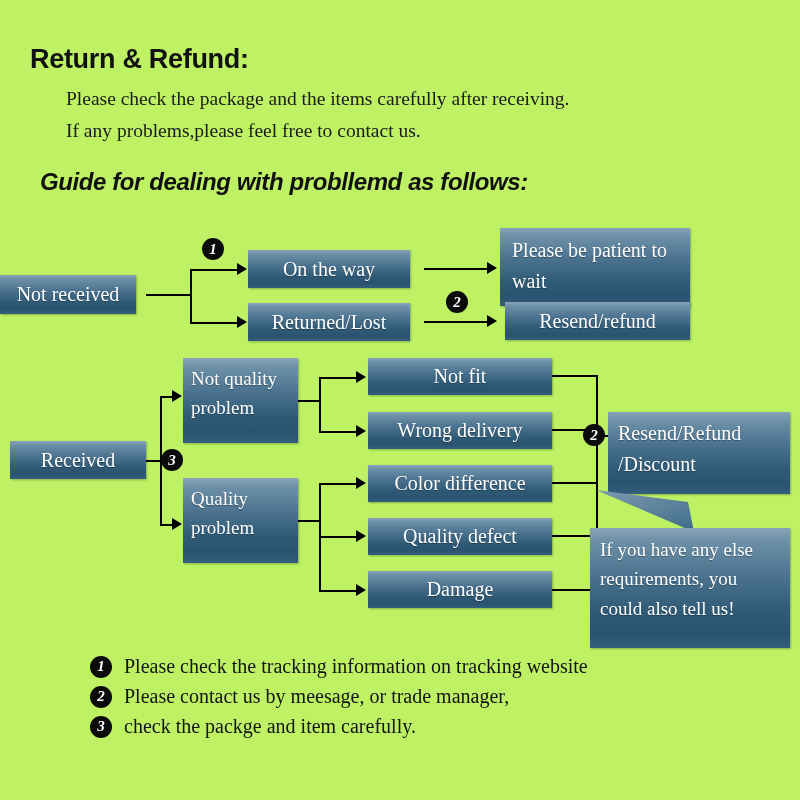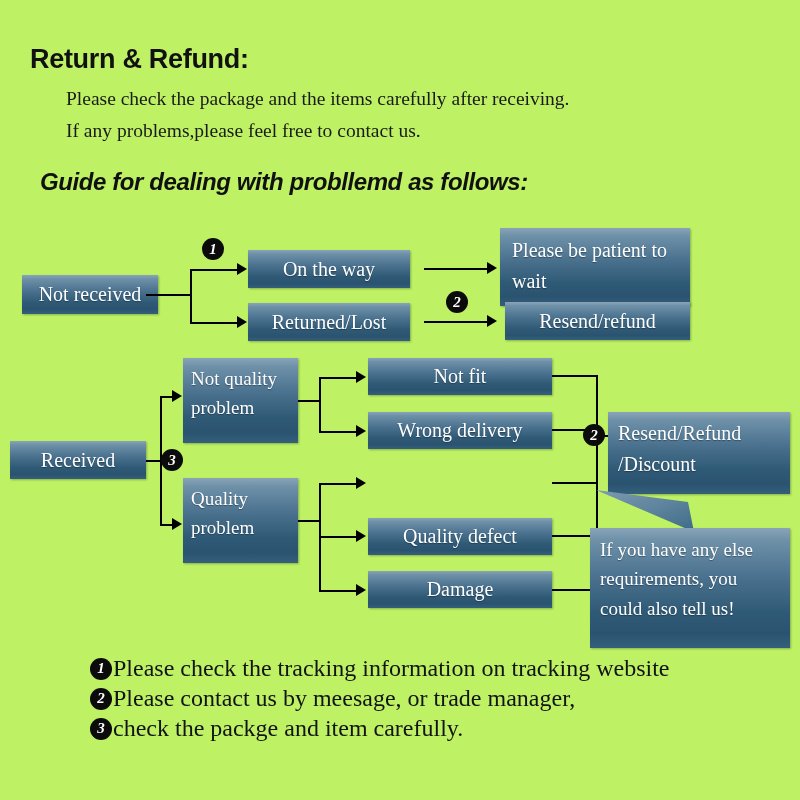--- a/index.html
+++ b/index.html
@@ -137,36 +137,36 @@
     font-weight: bold;
     font-size: 15px;
     display: flex;
     align-items: center;
     justify-content: center;
     flex: 0 0 auto;
     line-height: 1;
   }
   .legend-txt {
     font-family: "Liberation Serif", serif;
-    font-size: 24px;
+    font-size: 20px;
     color: #131313;
-    margin-left: 1px;
+    margin-left: 12px;
   }
 </style>
 </head>
 <body>
 
 <div id="page">
 
   <div class="title">Return &amp; Refund:</div>
   <div class="lead l1">Please check the package and the items carefully after receiving.</div>
   <div class="lead l2">If any problems,please feel free to contact us.</div>
   <div class="guide">Guide for dealing with probllemd as follows:</div>
 
-  <div class="box center" style="left:22px; top:275px; width:136px; height:39px; font-size:20px;">Not received</div>
+  <div class="box center" style="left:0; top:275px; width:136px; height:39px; font-size:20px;">Not received</div>
 
   <div class="hline" style="left:146px; top:294px; width:44px;"></div>
 
   <div class="vline" style="left:190px; top:269px; height:53px;"></div>
 
   <div class="hline" style="left:190px; top:269px; width:48px;"></div>
   <div class="arrow" style="left:237px; top:263px;"></div>
 
   <div class="hline" style="left:190px; top:322px; width:48px;"></div>
   <div class="arrow" style="left:237px; top:316px;"></div>
@@ -222,20 +222,21 @@
   <div class="vline" style="left:319px; top:483px; height:107px;"></div>
   <div class="hline" style="left:319px; top:483px; width:38px;"></div>
   <div class="arrow" style="left:356px; top:477px;"></div>
   <div class="hline" style="left:319px; top:536px; width:38px;"></div>
   <div class="arrow" style="left:356px; top:530px;"></div>
   <div class="hline" style="left:319px; top:590px; width:38px;"></div>
   <div class="arrow" style="left:356px; top:584px;"></div>
 
   <div class="box center" style="left:368px; top:358px; width:184px; height:37px; font-size:20px;">Not fit</div>
   <div class="box center" style="left:368px; top:412px; width:184px; height:37px; font-size:20px;">Wrong delivery</div>
+  <div class="box center" style="left:368px; top:465px; width:184px; height:37px; font-size:20px;">Color difference</div>
   <div class="box center" style="left:368px; top:518px; width:184px; height:37px; font-size:20px;">Quality defect</div>
   <div class="box center" style="left:368px; top:571px; width:184px; height:37px; font-size:20px;">Damage</div>
 
   <div class="hline thin" style="left:552px; top:375px; width:45px;"></div>
   <div class="hline thin" style="left:552px; top:429px; width:45px;"></div>
   <div class="hline thin" style="left:552px; top:482px; width:45px;"></div>
   <div class="hline thin" style="left:552px; top:535px; width:45px;"></div>
   <div class="hline thin" style="left:552px; top:589px; width:45px;"></div>
   <div class="vline thin" style="left:596px; top:375px; height:216px;"></div>
   <div class="hline thin" style="left:596px; top:435px; width:16px;"></div>

